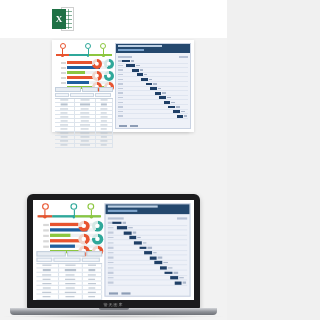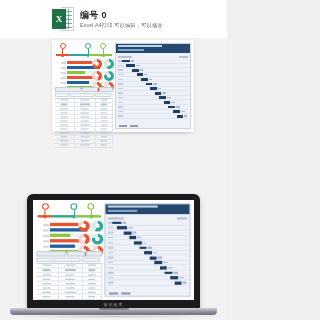--- a/index.html
+++ b/index.html
@@ -114,24 +114,20 @@
         <div class="sheet">
           <div class="ln" style="top:3px"></div>
           <div class="ln" style="top:7px"></div>
           <div class="ln" style="top:11px"></div>
           <div class="ln" style="top:15px"></div>
           <div class="ln" style="top:19px"></div>
           <div class="vl" style="left:6px"></div>
         </div>
         <div class="tile">X</div>
       </div>
-      <div class="hdr-text">
-        <div class="hdr-title">编号 0</div>
-        <div class="hdr-sub">Excel A4打印 可以编辑，可以修改</div>
-      </div>
     </div>
   </div>
 
   <div class="card-shadow"></div>
   <div class="card">
     <div class="sheet-wrap">
 
       <div class="sheet-left">
         <div class="timeline">
           <div class="tl-line"></div>

